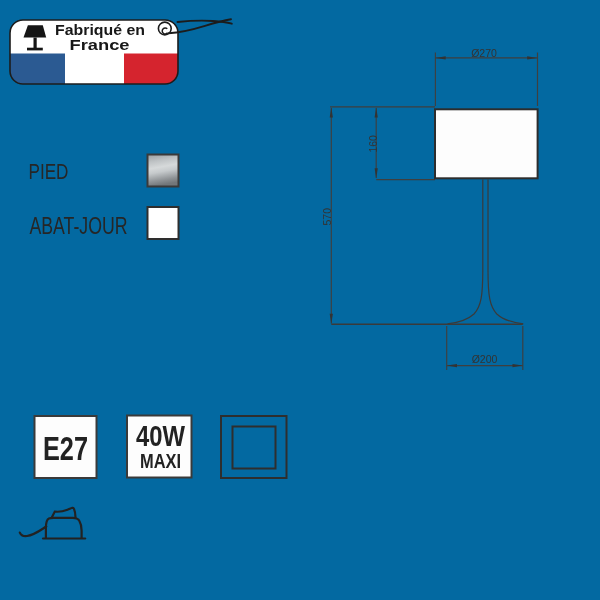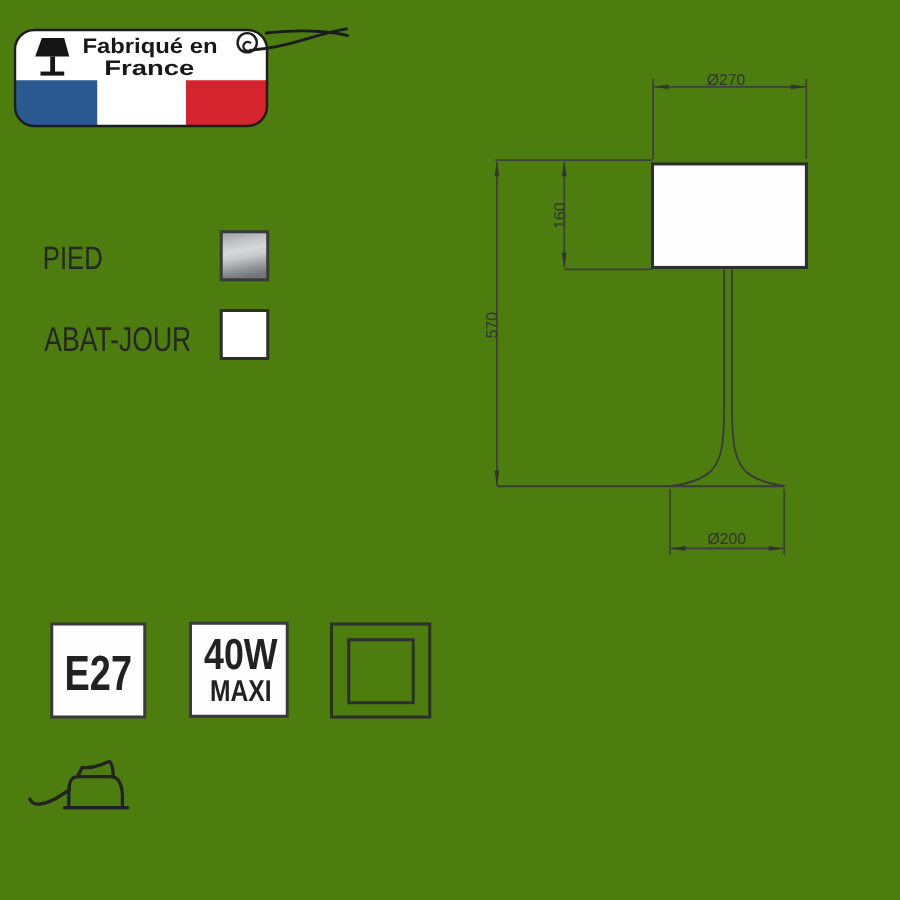--- a/index.html
+++ b/index.html
@@ -1,16 +1,16 @@
 <!DOCTYPE html>
 <html><head>
 <meta charset="utf-8">
 <style>
 html,body{margin:0;padding:0;background:#ffffff;}
-#page{position:relative;width:600px;height:600px;background:#4d7c0f;font-family:"Liberation Sans",sans-serif;overflow:hidden;}
+#page{position:relative;width:600px;height:600px;background:#0369a1;font-family:"Liberation Sans",sans-serif;overflow:hidden;}
 </style>
 </head>
 <body>
 <div id="page">
 <svg width="600" height="600" viewBox="0 0 600 600">
 <defs>
 <clipPath id="tagclip">
 <rect x="10" y="20" width="168" height="64" rx="13" ry="13"></rect>
 </clipPath>
 <linearGradient id="metal" x1="0" y1="0" x2="0.18" y2="1">

